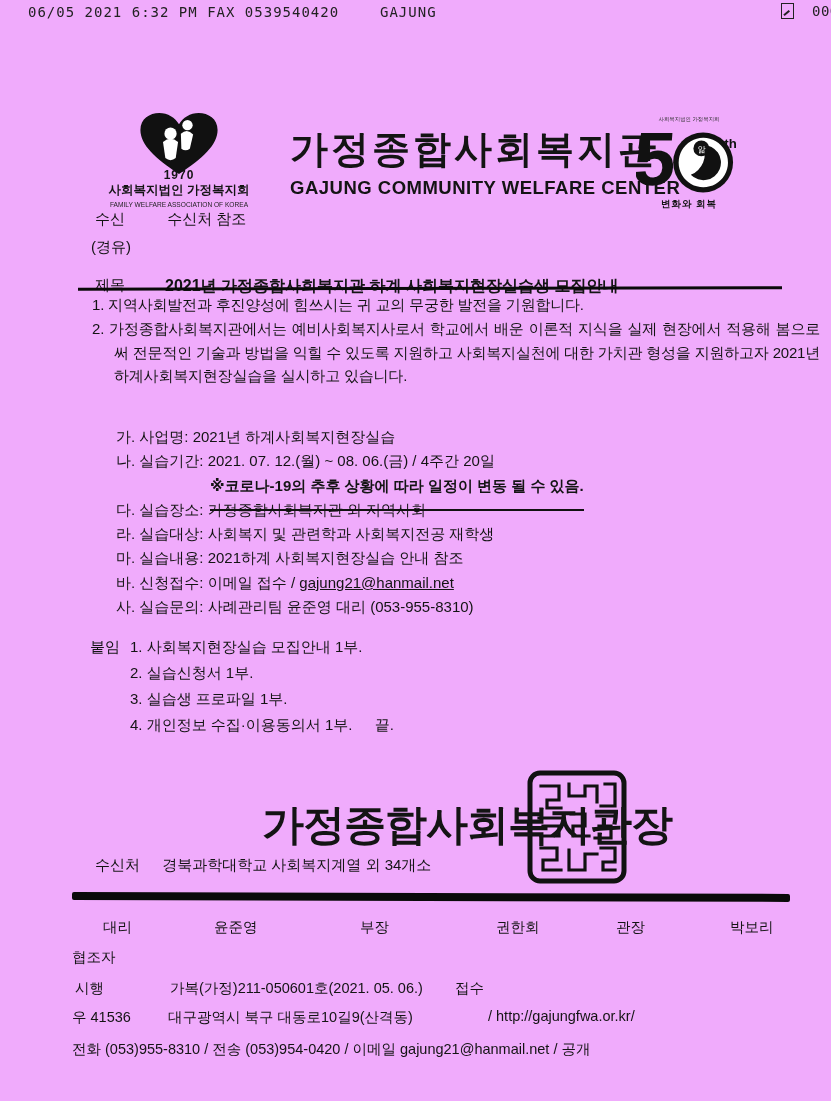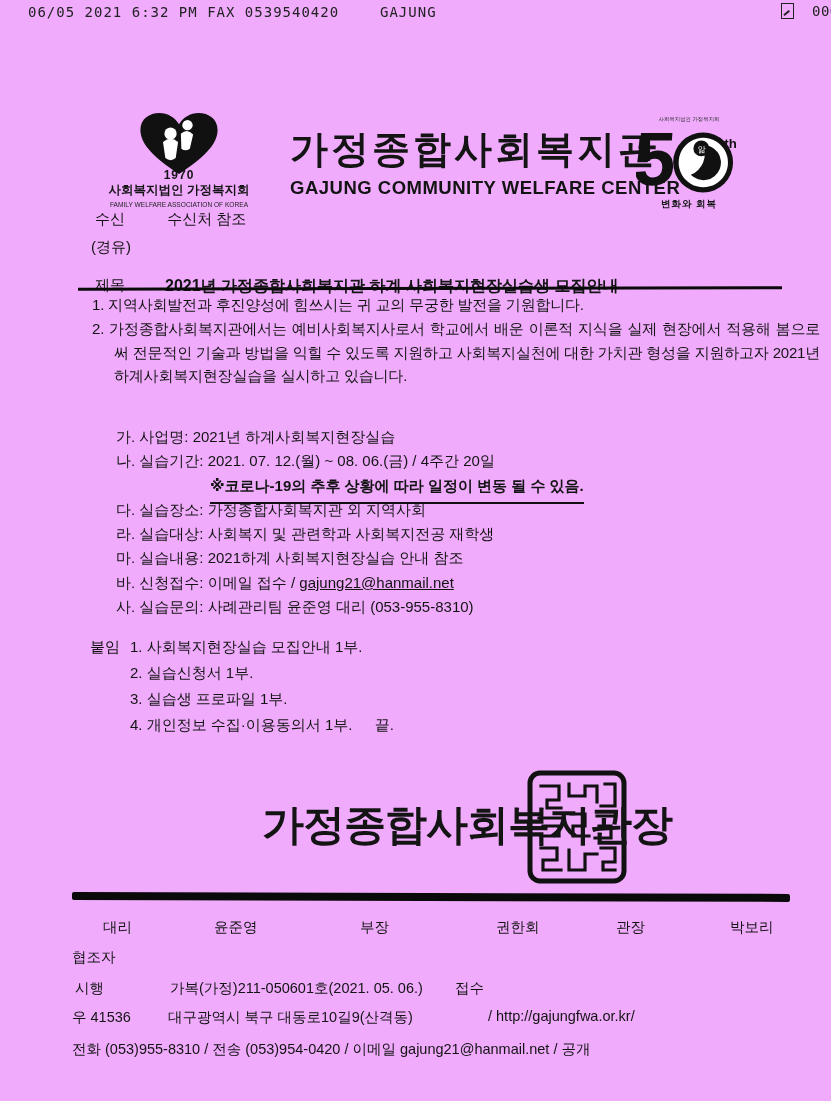--- a/index.html
+++ b/index.html
@@ -37,21 +37,21 @@
   .rule1{top:287px;left:78px;width:704px;height:3px;background:#0a0a0a;transform:rotate(-0.12deg);}
   
   .body-text{left:92px;width:706px;font-size:15px;line-height:23.5px;letter-spacing:-0.2px;}
   .p1{top:293px;}
   .p2{top:317px;padding-left:22px;text-indent:-22px;text-align:justify;}
   .p3{top:388px;}
   
   .details{top:428px;left:116px;font-size:15px;}
   .details .d-line{height:24.3px;white-space:nowrap;}
   .note-line{height:23px;padding-left:94px;}
-  .note{font-weight:bold;border-bottom:2px solid #111;padding-bottom:8px;white-space:nowrap;}
+  .note{font-weight:bold;border-bottom:2px solid #111;padding-bottom:15px;white-space:nowrap;}
   .email-u{text-decoration:underline;}
   
   .attach{top:638px;left:90px;font-size:15px;}
   .attach-row{display:flex;}
   .attach-lbl{width:40px;}
   .attach-items{margin-left:0px;}
   .attach-items .a-line{height:26px;white-space:nowrap;}
   .end-mark{margin-left:18px;}
   
   .seal{top:770px;left:527px;}
@@ -177,20 +177,24 @@
         <path d="M70 46 h18 m-16 10 h12 v12 h-16"></path>
         <path d="M14 78 h16 v12 h-14 v10 h18"></path>
         <path d="M42 80 v20 h16 v-16 h12"></path>
         <path d="M74 78 h14 v14 h-12 v8 h12"></path>
       </g>
     </svg>
   </div>
 
   <div class="abs sig-title">가정종합사회복지관장</div>
 
+  <div class="abs row-recipients">
+    <span class="lbl">수신처</span>
+    <span>경북과학대학교 사회복지계열 외 34개소</span>
+  </div>
 
   <div class="abs rule2"></div>
 
   <div class="abs approvals">
     <span class="ap-r0">대리</span>
     <span class="ap-n0">윤준영</span>
     <span class="ap-r1">부장</span>
     <span class="ap-n1">권한회</span>
     <span class="ap-r2">관장</span>
     <span class="ap-n2">박보리</span>

